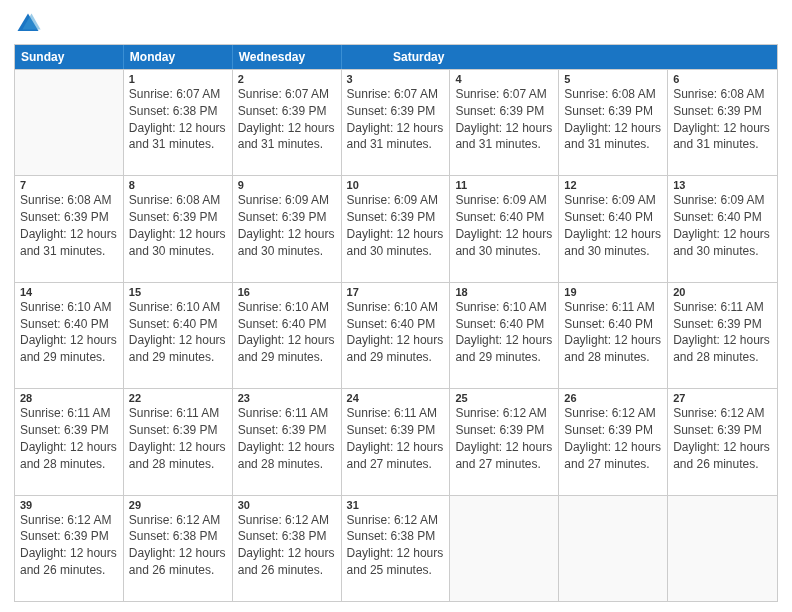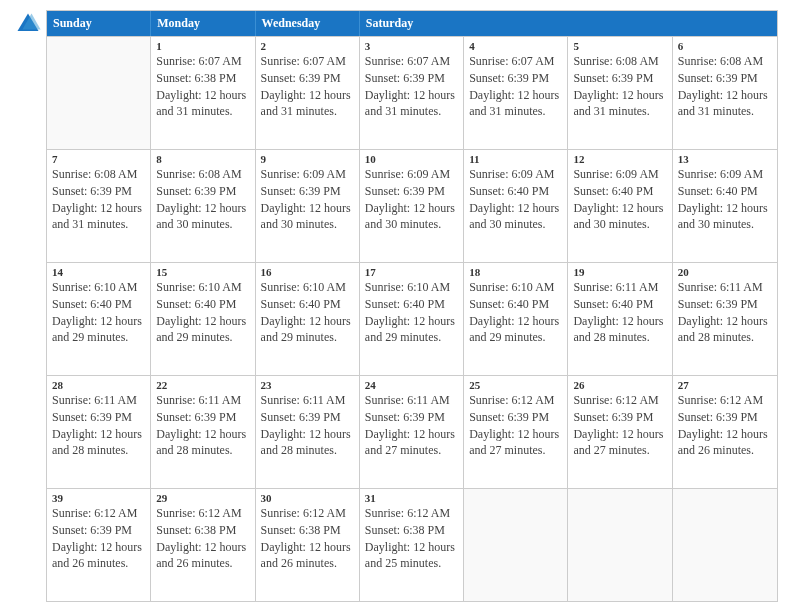--- a/index.html
+++ b/index.html
@@ -8,23 +8,22 @@
       background: #fff;
       width: 792px;
       height: 612px;
       overflow: hidden;
     }
     .page {
       width: 792px;
       height: 612px;
       background: #fff;
       display: flex;
-      flex-direction: row;
+      flex-direction: column;
       padding: 10px 14px 10px 14px;
-      font-family: Liberation Serif, serif;
     }
     .header {
       display: flex;
       justify-content: space-between;
       align-items: flex-start;
       margin-bottom: 6px;
     }
     .logo {
       display: flex;
       align-items: center;
@@ -69,21 +68,21 @@
       background: #1a75c4;
     }
     .cal-header-cell {
       color: #fff;
       font-weight: bold;
       font-size: 12px;
       padding: 5px 6px;
       border-right: 1px solid #3a8fd4;
       text-align: left;
     }
-    .cal-header-cell:last-child { border-right: none; }
+    .cal-header-cell:last-child { border-right: none; text-align: right; }
     .cal-body {
       flex: 1;
       display: flex;
       flex-direction: column;
     }
     .cal-row {
       display: grid;
       grid-template-columns: repeat(7, 1fr);
       flex: 1;
       border-top: 1px solid #ccc;

